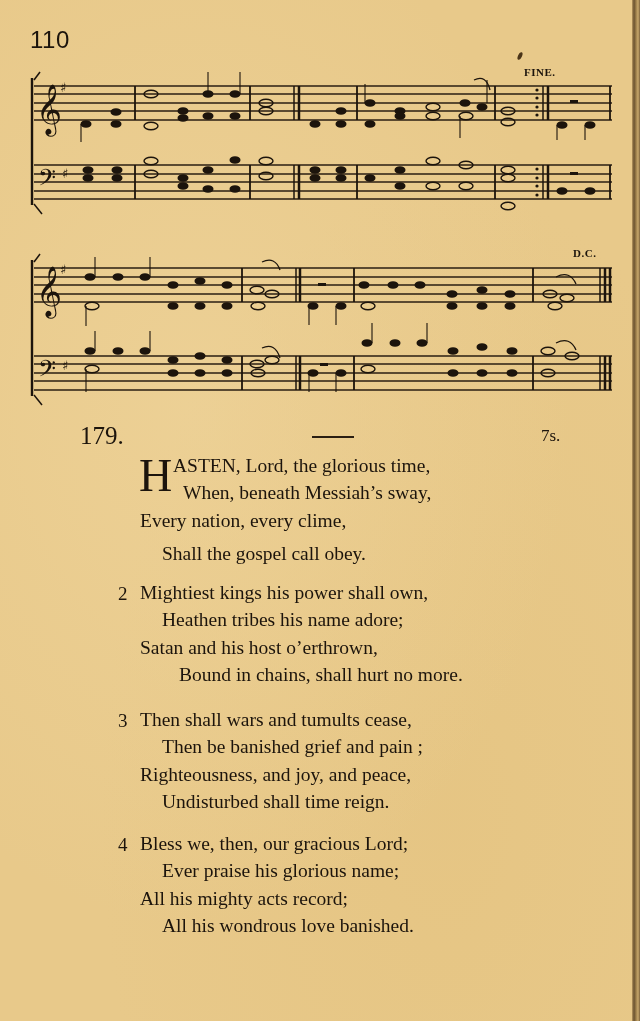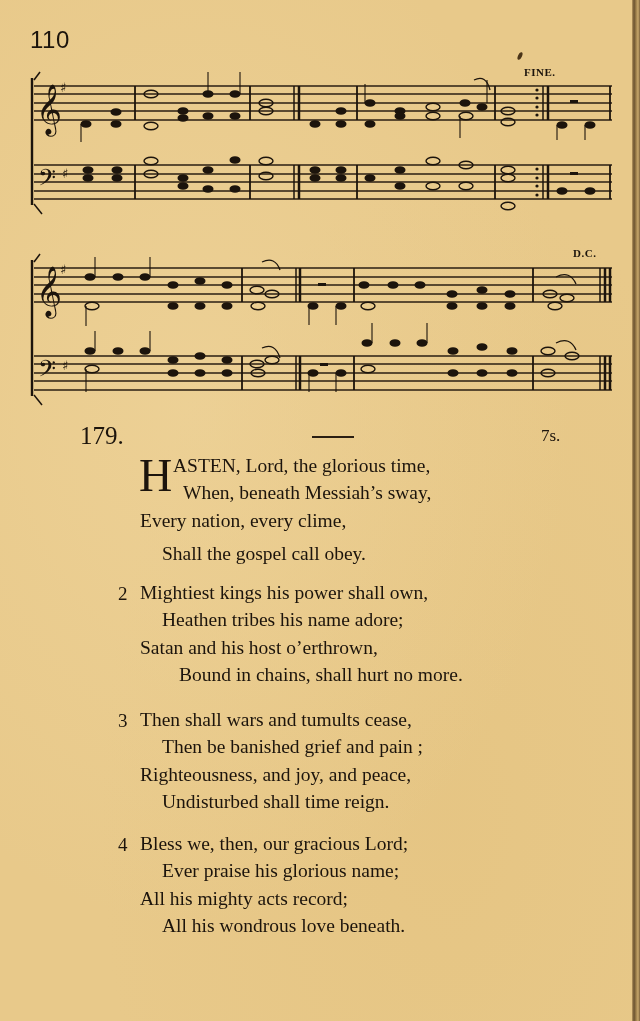--- a/index.html
+++ b/index.html
@@ -353,15 +353,15 @@
     <span class="line" style="left:162px; top:27px;">Then be banished grief and pain ;</span>
     <span class="line" style="left:140px; top:55px;">Righteousness, and joy, and peace,</span>
     <span class="line" style="left:162px; top:82px;">Undisturbed shall time reign.</span>
   </div>
 
   <div class="stanza" style="top:414px;">
     <span class="verse-num" style="left:118px; top:0;">4</span>
     <span class="line" style="left:140px; top:0;">Bless we, then, our gracious Lord;</span>
     <span class="line" style="left:162px; top:27px;">Ever praise his glorious name;</span>
     <span class="line" style="left:140px; top:55px;">All his mighty acts record;</span>
-    <span class="line" style="left:162px; top:82px;">All his wondrous love beneath.</span>
+    <span class="line" style="left:162px; top:82px;">All his wondrous love banished.</span>
   </div>
 </div>
 
 </body></html>

